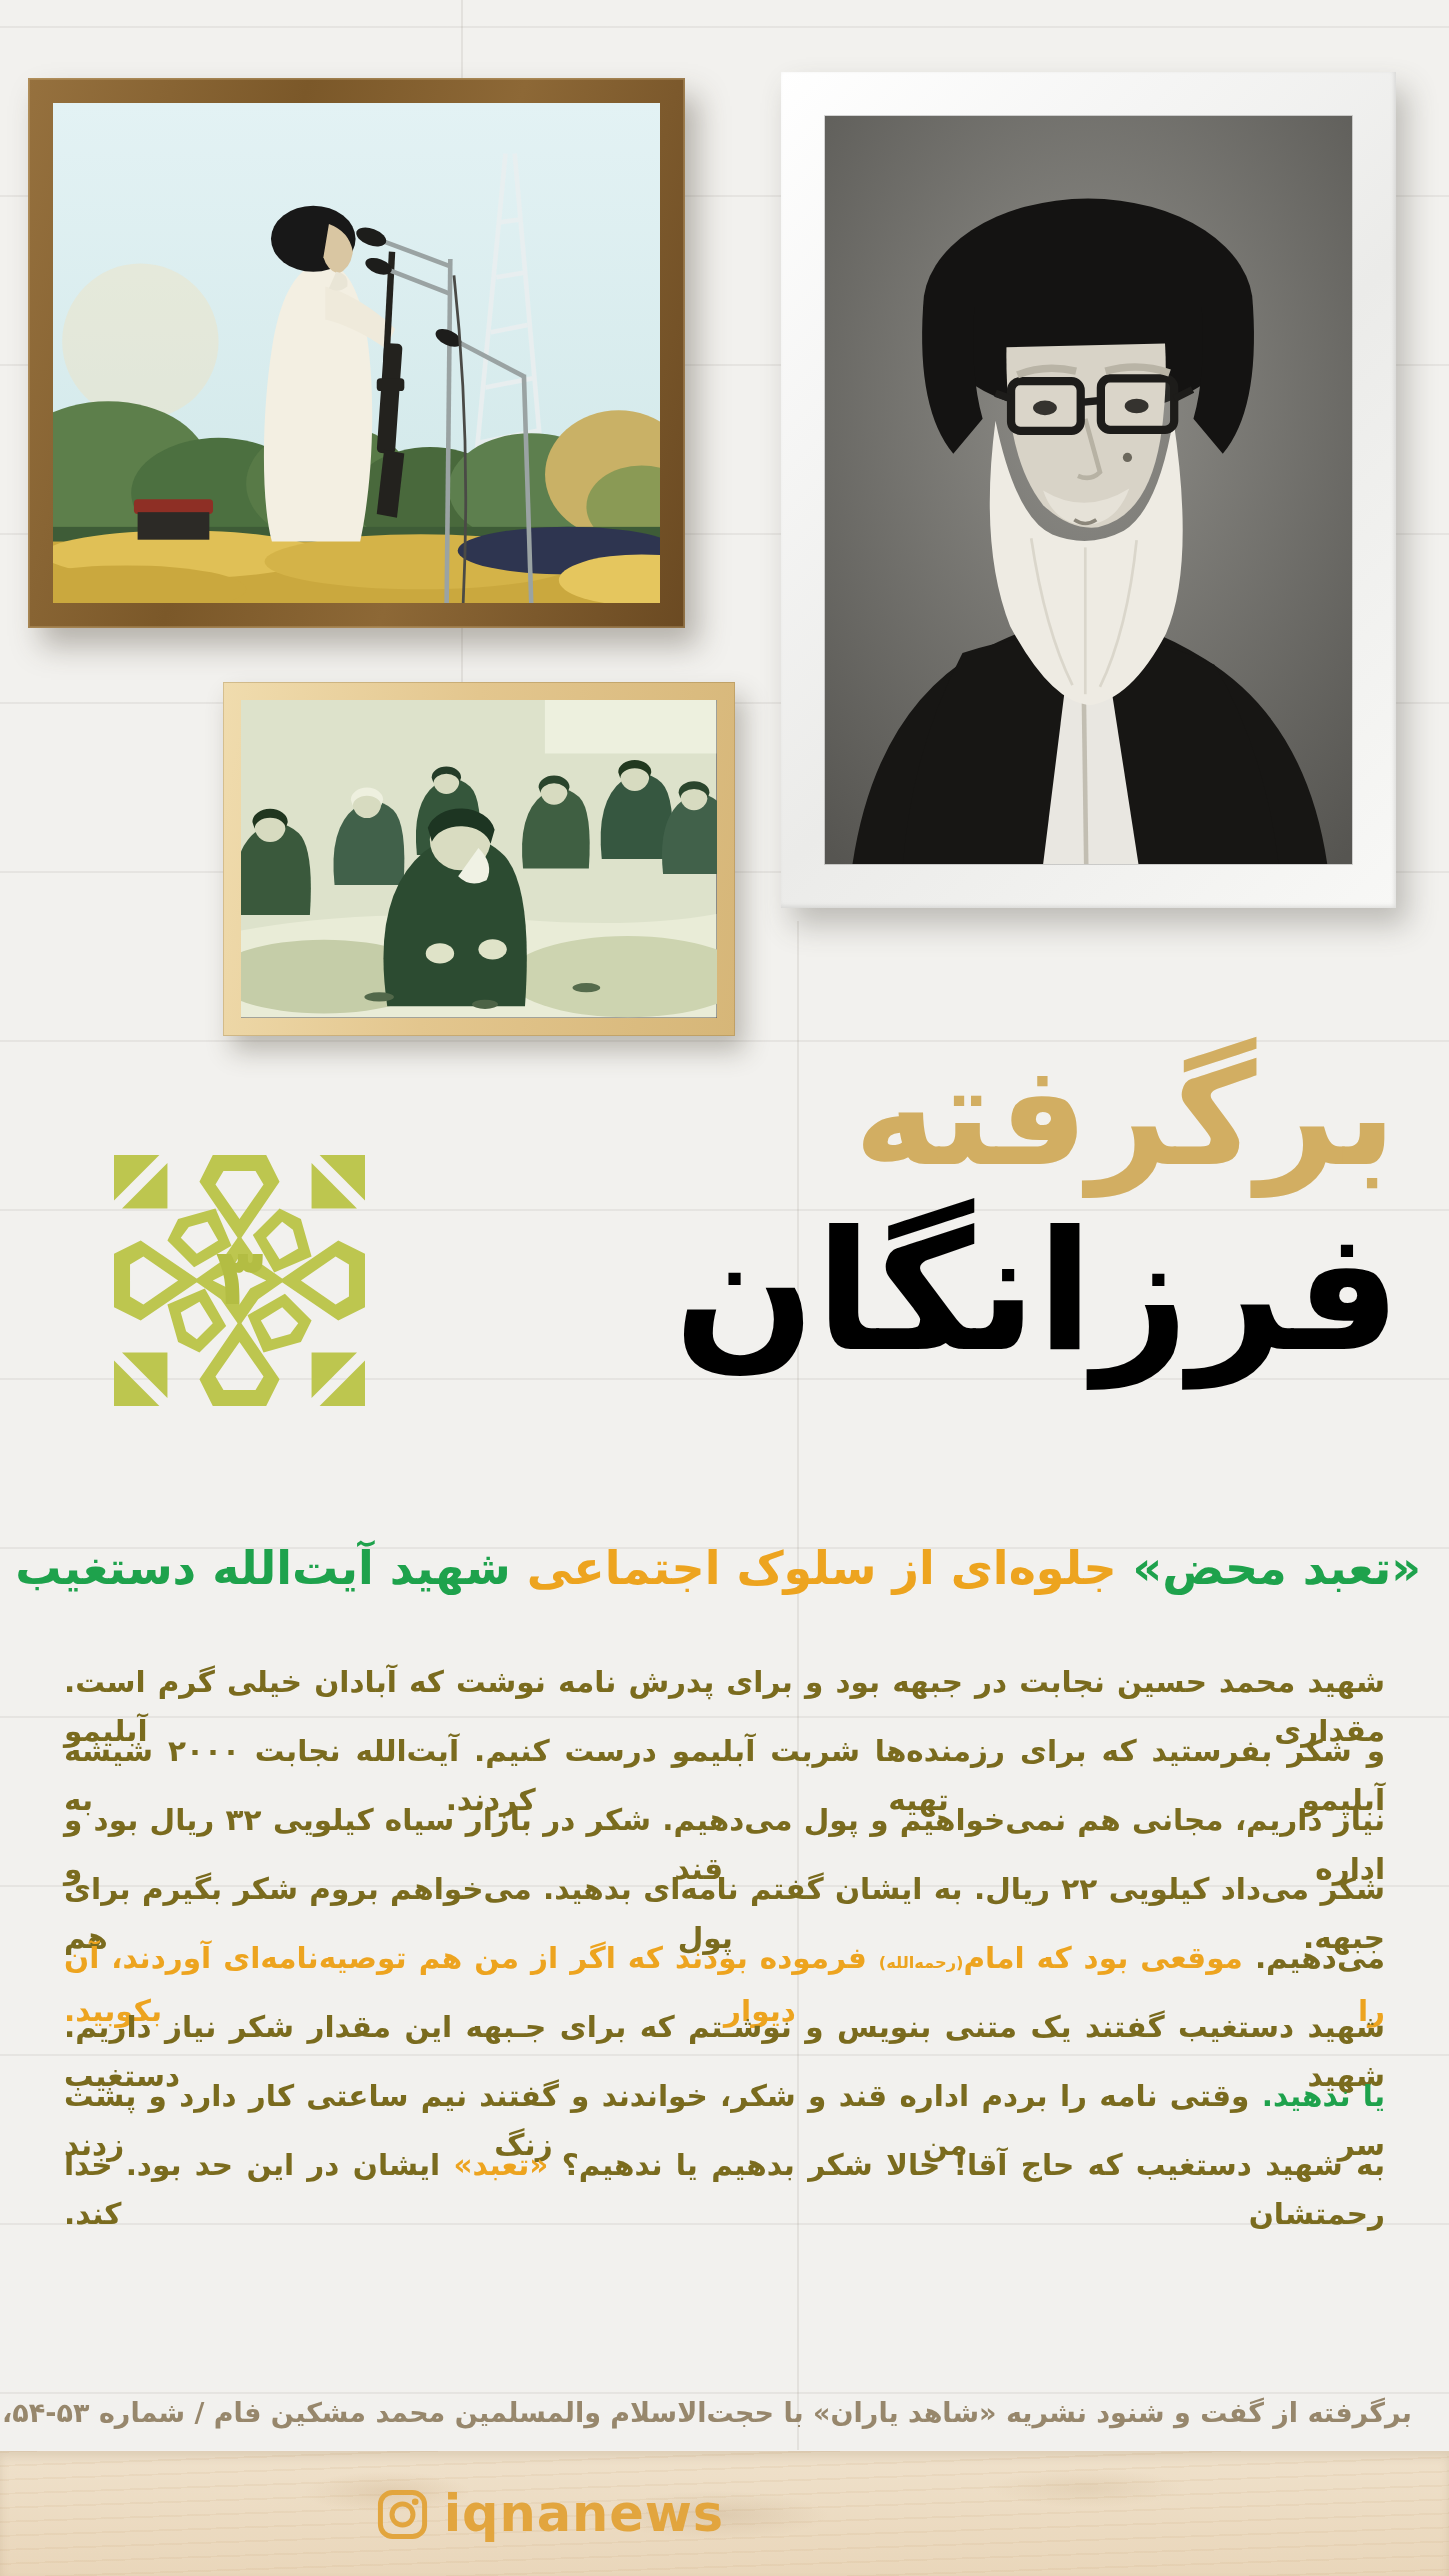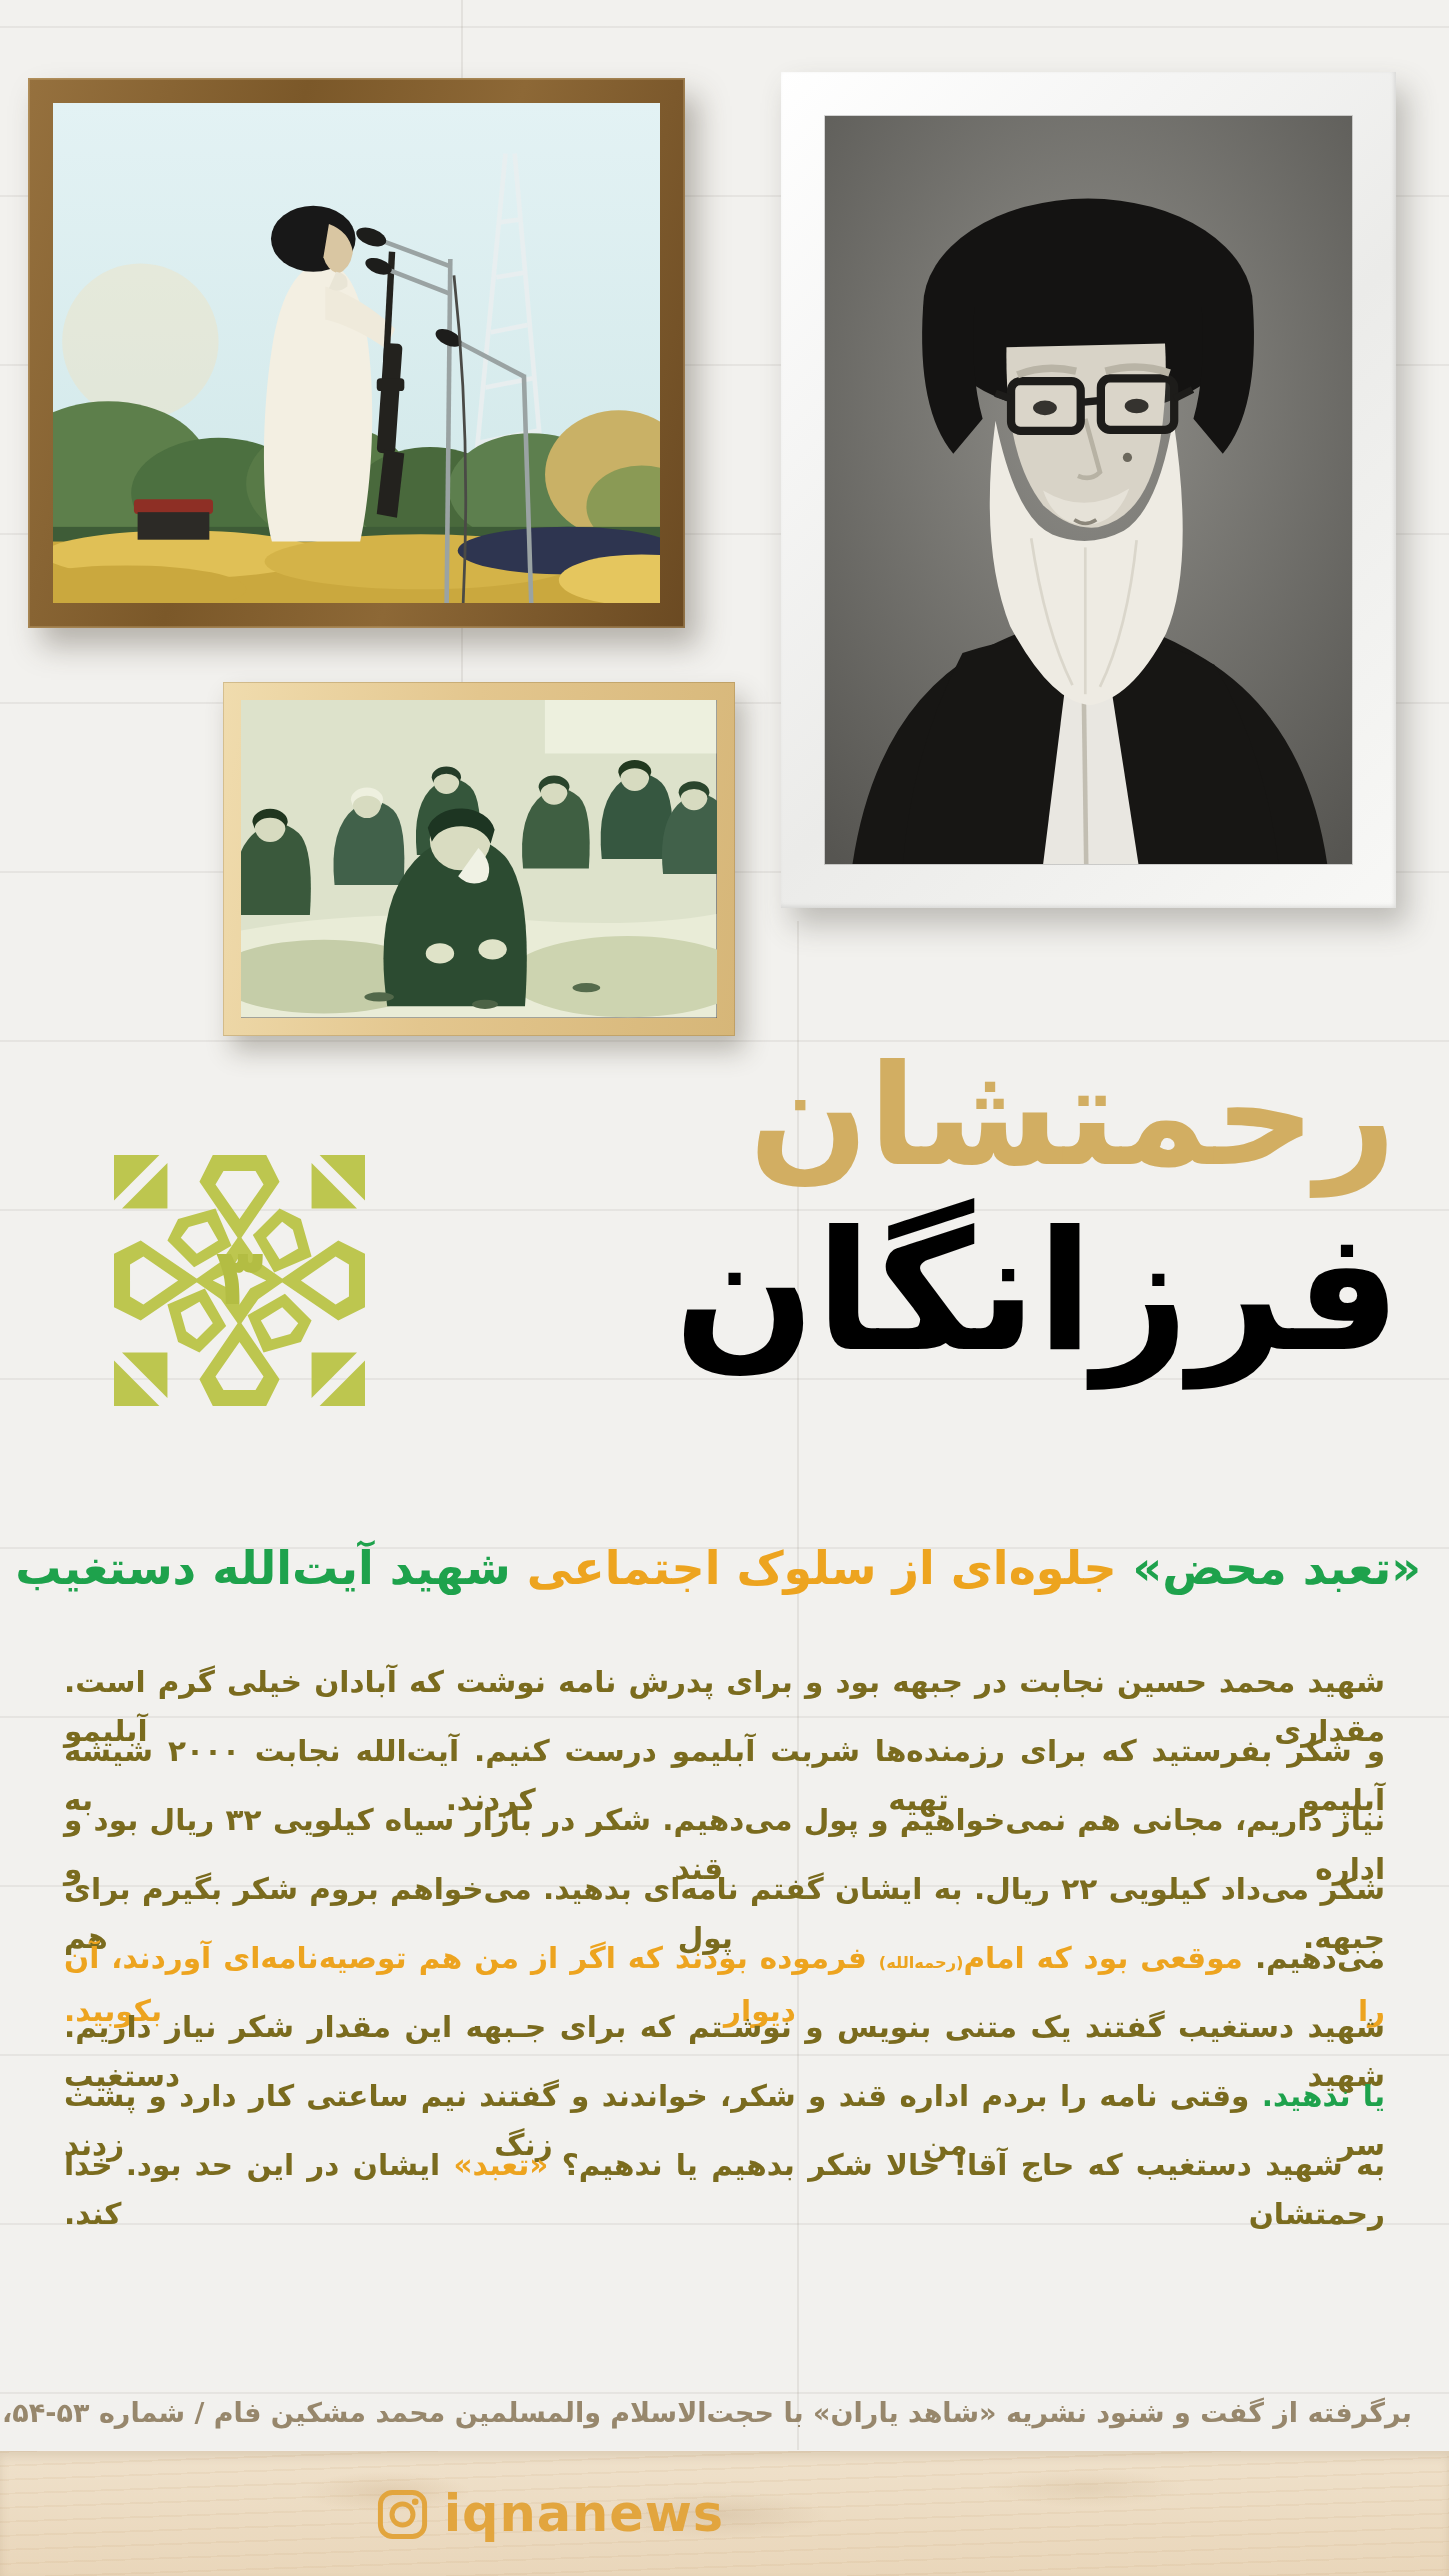--- a/index.html
+++ b/index.html
@@ -273,21 +273,21 @@
       </g>
       <use href="#orn-q" transform="rotate(90 50 50)"></use>
       <use href="#orn-q" transform="rotate(180 50 50)"></use>
       <use href="#orn-q" transform="rotate(270 50 50)"></use>
       <path fill-rule="evenodd" d="M50,33 L57,43 L67,50 L57,57 L50,67 L43,57 L33,50 L43,43 Z M50,41 L46,47 L40,50 L46,53 L50,59 L54,53 L60,50 L54,47 Z"></path>
     </g>
   </svg>
   <span class="num">۳</span>
 </div>
 
-<div class="title" id="title-1">رحمتشان</div>
+<div class="title" id="title-1">برگرفته</div>
 <div class="title" id="title-2">فرزانگان</div>
 
 <div id="subtitle"><span class="c-green">«تعبد محض» </span><span class="c-orange">جلوه‌ای از سلوک اجتماعی </span><span class="c-green">شهید آیت‌الله دستغیب</span></div>
 
 <div id="body">
     <div class="body-line"><span class="c-olive">شهید محمد حسین نجابت در جبهه بود و برای پدرش نامه نوشت که آبادان خیلی گرم است. مقداری آبلیمو</span></div>
     <div class="body-line"><span class="c-olive">و شکر بفرستید که برای رزمنده‌ها شربت آبلیمو درست کنیم. آیت‌الله نجابت ۲۰۰۰ شیشه آبلیمو تهیه کردند. به</span></div>
     <div class="body-line"><span class="c-olive">نیاز داریم، مجانی هم نمی‌خواهیم و پول می‌دهیم. شکر در بازار سیاه کیلویی ۳۲ ریال بود و اداره قند و</span></div>
     <div class="body-line"><span class="c-olive">شکر می‌داد کیلویی ۲۲ ریال. به ایشان گفتم نامه‌ای بدهید. می‌خواهم بروم شکر بگیرم برای جبهه. پول هم</span></div>
     <div class="body-line"><span class="c-olive">می‌دهیم. </span><span class="c-orange">موقعی بود که امام</span><span class="c-orange small">(رحمه‌الله)</span><span class="c-orange"> فرموده بودند که اگر از من هم توصیه‌نامه‌ای آوردند، آن را دیوار بکوبید.</span></div>

